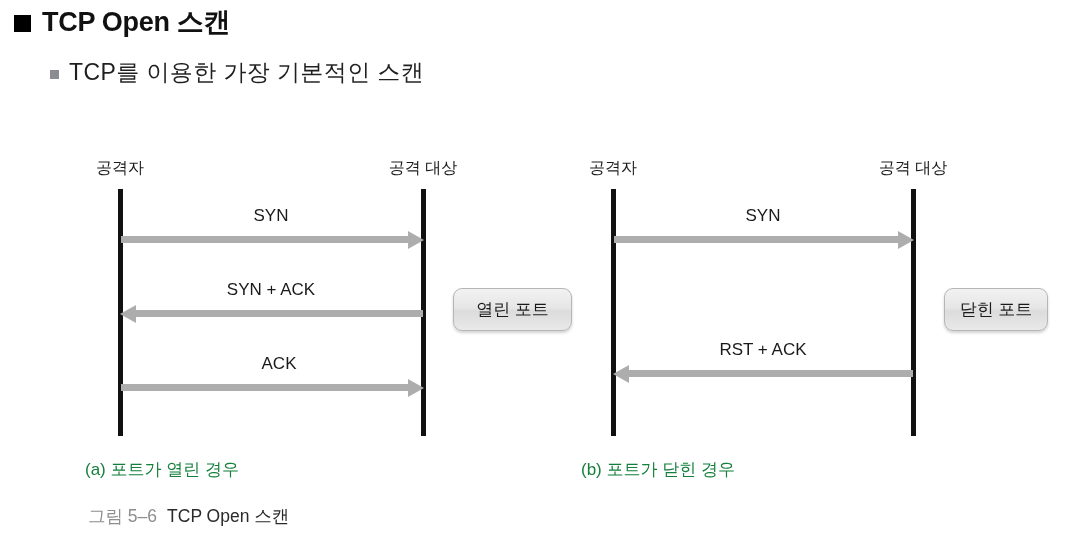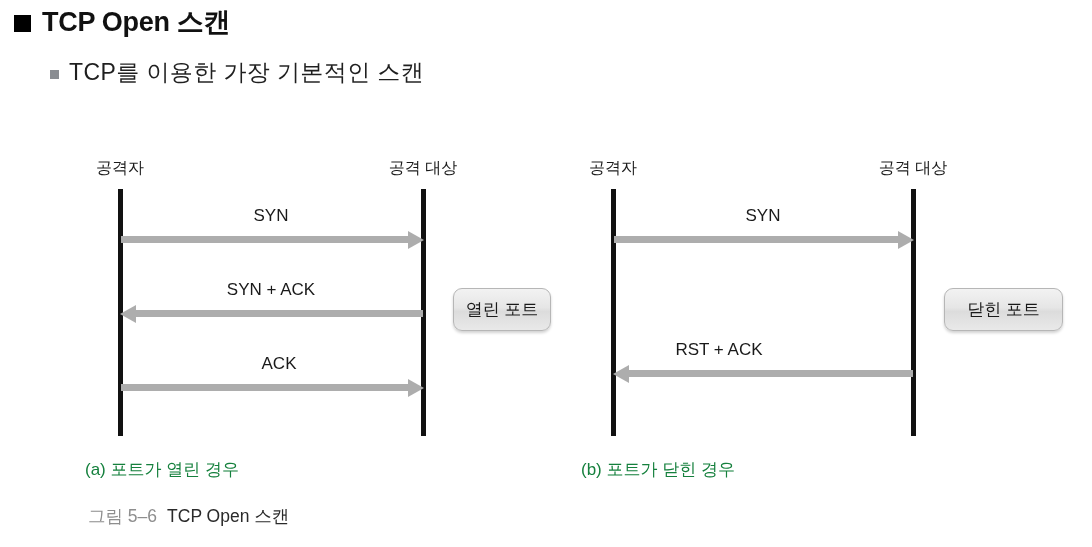--- a/index.html
+++ b/index.html
@@ -195,21 +195,21 @@
       <div class="msg-head left" style="left:120px;"></div>
       <div class="msg-label" style="left:271px; top:-30px;">SYN + ACK</div>
     </div>
 
     <div class="msg" style="left:0; top:384px;">
       <div class="msg-shaft" style="left:121px; width:293px;"></div>
       <div class="msg-head right" style="left:408px;"></div>
       <div class="msg-label" style="left:279px; top:-30px;">ACK</div>
     </div>
 
-    <div class="port-box" style="left:453px; top:288px; width:98px; height:43px;">
+    <div class="port-box" style="left:453px; top:288px; width:119px; height:43px;">
       <span>열린 포트</span>
     </div>
 
     <div class="sub-caption" style="left:85px; top:458px;">(a) 포트가 열린 경우</div>
   </div>
 
   <div>
     <div class="actor-label" style="left:613px; top:158px;">공격자</div>
     <div class="actor-label" style="left:913px; top:158px;">공격 대상</div>
 
@@ -218,24 +218,24 @@
 
     <div class="msg" style="left:0; top:236px;">
       <div class="msg-shaft" style="left:614px; width:290px;"></div>
       <div class="msg-head right" style="left:898px;"></div>
       <div class="msg-label" style="left:763px; top:-30px;">SYN</div>
     </div>
 
     <div class="msg" style="left:0; top:370px;">
       <div class="msg-shaft" style="left:629px; width:284px;"></div>
       <div class="msg-head left" style="left:613px;"></div>
-      <div class="msg-label" style="left:719px; top:-30px;">RST + ACK</div>
-    </div>
-
-    <div class="port-box" style="left:944px; top:288px; width:119px; height:43px;">
+      <div class="msg-label" style="left:763px; top:-30px;">RST + ACK</div>
+    </div>
+
+    <div class="port-box" style="left:944px; top:288px; width:104px; height:43px;">
       <span>닫힌 포트</span>
     </div>
 
     <div class="sub-caption" style="left:581px; top:458px;">(b) 포트가 닫힌 경우</div>
   </div>
 
   <div class="fig-caption">
     <span class="fig-num">그림 5–6</span><span class="fig-name">TCP Open 스캔</span>
   </div>
 

